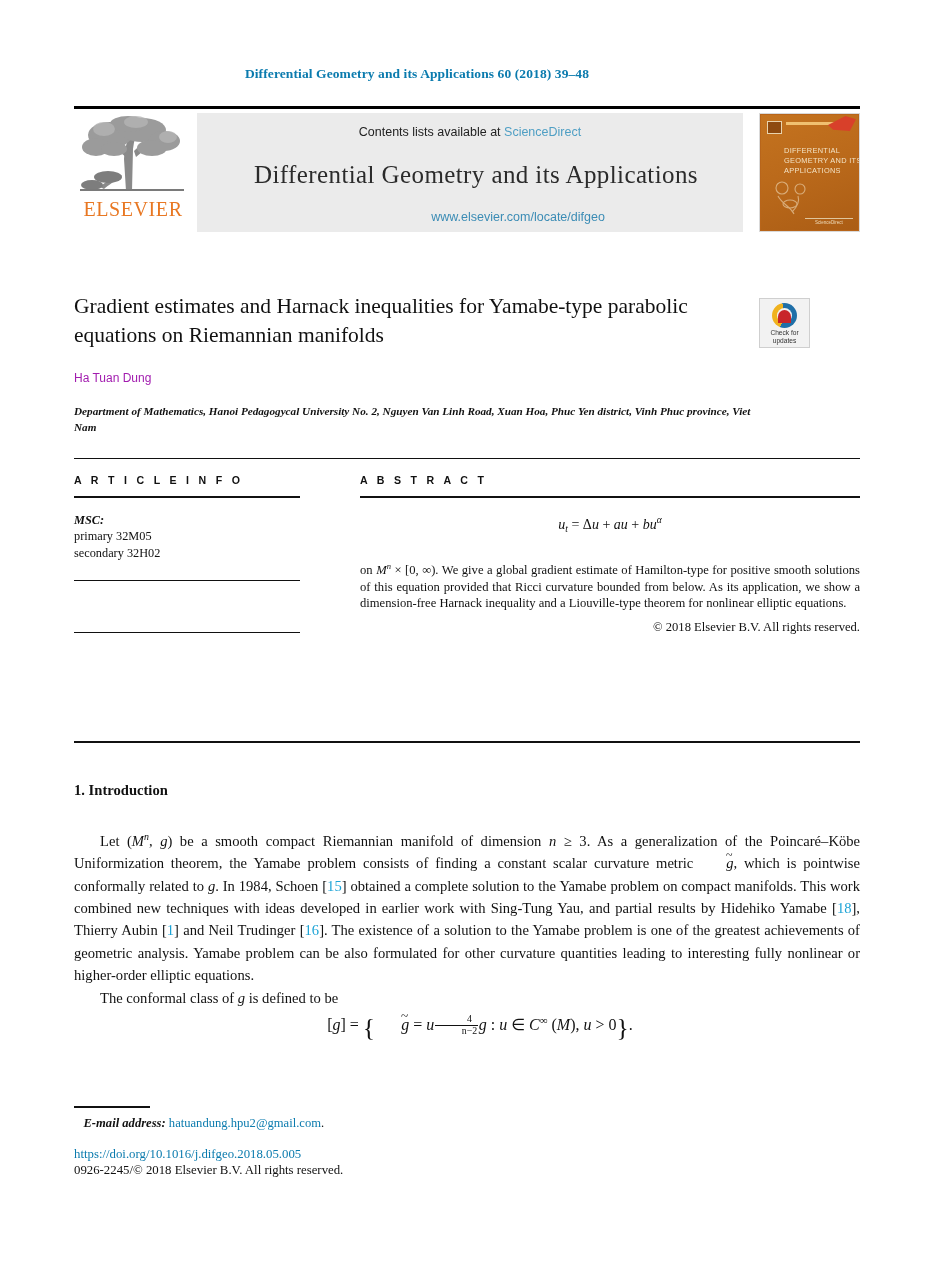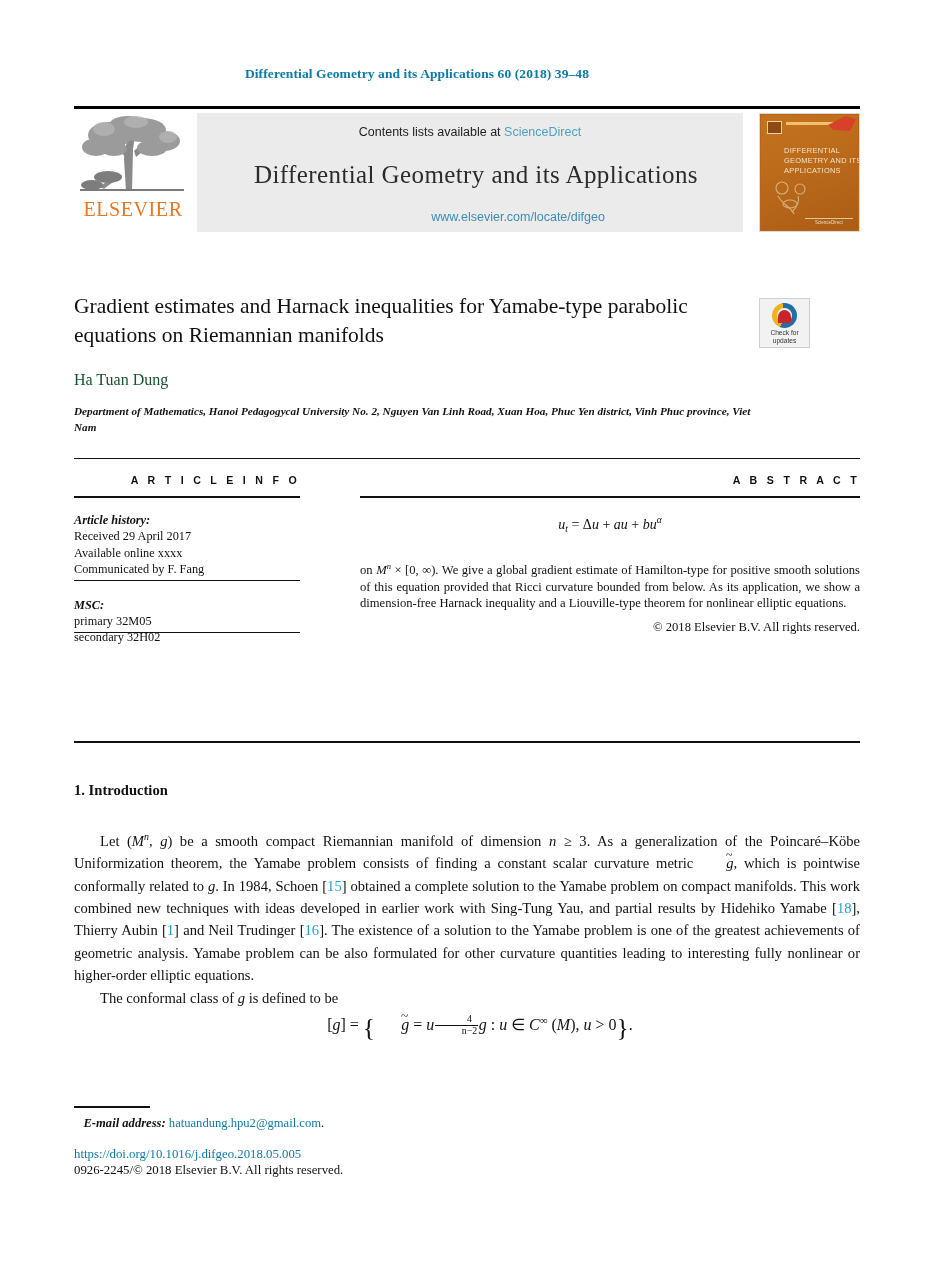--- a/index.html
+++ b/index.html
@@ -209,23 +209,23 @@
     font-family: "Liberation Serif", serif;
     font-size: 21.5px;
     line-height: 29px;
     color: #111;
   }
   .authors {
     position: absolute;
     top: 371px;
     left: 74px;
     width: 670px;
-    font-family: Liberation Serif, serif;
-    font-size: 16px;
-    color: #14532d;
+    font-family: Liberation Sans, sans-serif;
+    font-size: 12px;
+    color: #a21caf;
   }
   .affiliation {
     position: absolute;
     top: 404px;
     left: 74px;
     width: 700px;
     font-family: "Liberation Serif", serif;
     font-style: italic;
     font-weight: bold;
     font-size: 11.2px;
@@ -300,21 +300,20 @@
     top: 474px;
     left: 360px;
     width: 500px;
   }
   .sec-head {
     font-family: "Liberation Sans", sans-serif;
     font-weight: bold;
     font-size: 10.6px;
     letter-spacing: 3.3px;
     color: #111;
-    text-align: right;
   }
   .info-body {
     margin-top: 26px;
     font-family: "Liberation Serif", serif;
     font-size: 12.3px;
     line-height: 16.4px;
     color: #111;
   }
   .info-sub {
     font-style: italic;
@@ -528,26 +527,20 @@
   <div class="rule-thin" style="top:458px; left:74px; width:786px;"></div>
   <div class="rule-med" style="top:496px; left:74px; width:226px;"></div>
   <div class="rule-med" style="top:496px; left:360px; width:500px;"></div>
   <div class="rule-thin" style="top:580px; left:74px; width:226px;"></div>
   <div class="rule-thin" style="top:632px; left:74px; width:226px;"></div>
   <div class="rule-med" style="top:741px; left:74px; width:786px;"></div>
 
   <div class="info-col">
     <div class="sec-head">A R T I C L E   I N F O</div>
     <div class="info-body">
-      <div class="info-group">
-        <div class="info-sub">Article history:</div>
-        <div>Received 29 April 2017</div>
-        <div>Available online xxxx</div>
-        <div>Communicated by F. Fang</div>
-      </div>
       <div class="info-group" style="margin-top:19px;">
         <div class="info-sub">MSC:</div>
         <div>primary 32M05</div>
         <div>secondary 32H02</div>
       </div>
     </div>
   </div>
 
   <div class="abs-col">
     <div class="sec-head">A B S T R A C T</div>

